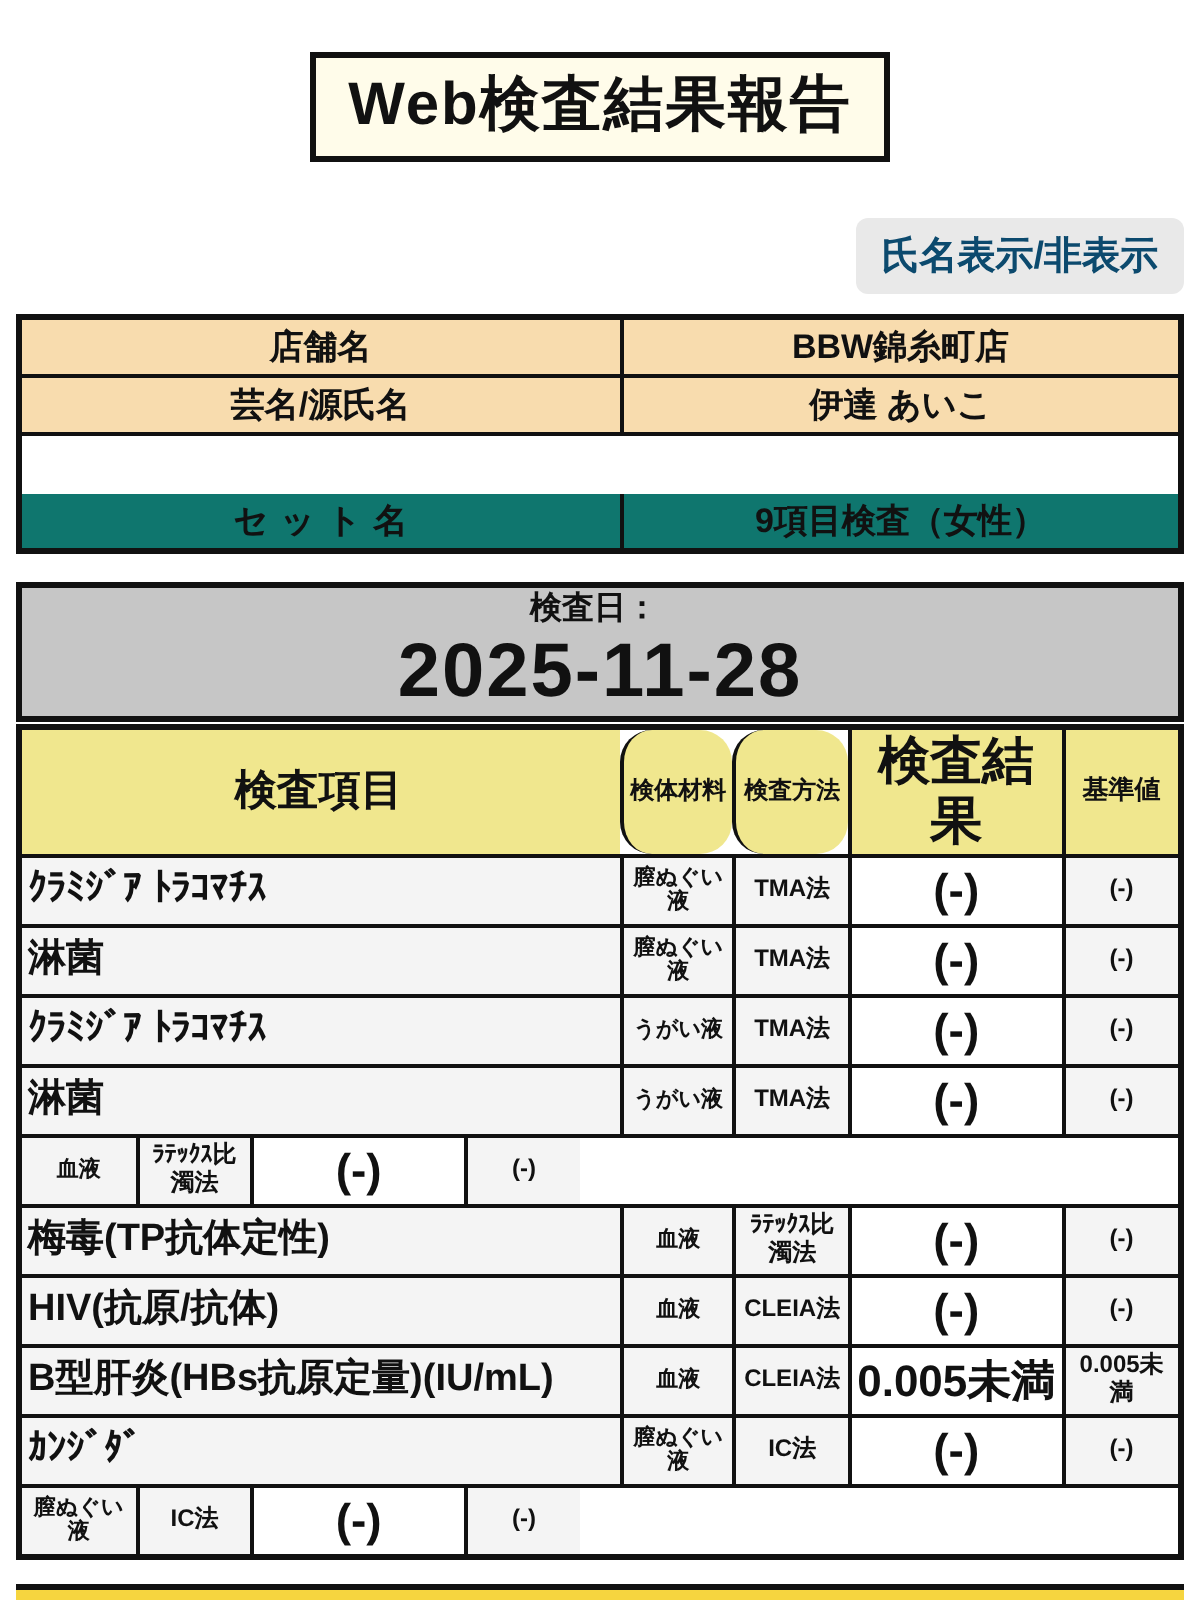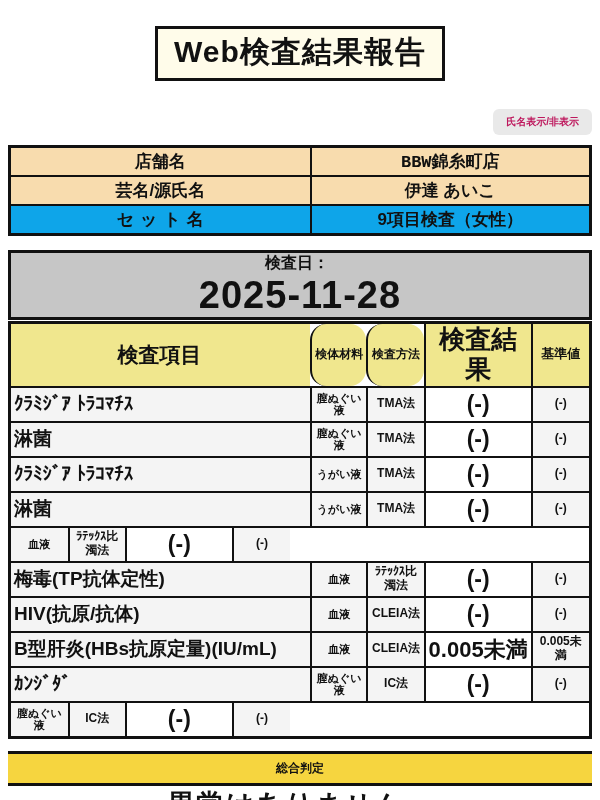--- a/index.html
+++ b/index.html
@@ -19,39 +19,39 @@
   }
 
   
   .toggle-row { text-align: right; margin-bottom: 10px; }
   .toggle-btn {
     display: inline-block;
     background: #e9e9e9;
     border: none;
     border-radius: 6px;
     padding: 6px 13px;
-    font-size: 10px;
+    font-size: 19px;
     font-weight: bold;
     font-family: inherit;
-    color: #be185d;
+    color: #0c4a6e;
     cursor: pointer;
   }
 
   
   .info-table { border: 3px solid #111; }
   .info-row { display: flex; border-top: 2px solid #111; }
-  .info-row:first-child { border-top: none; font-family: Liberation Mono, monospace; }
+  .info-row:first-child { border-top: none; }
   .info-label, .info-value {
     display: flex; align-items: center; justify-content: center;
     min-height: 27px; font-size: 17px; font-weight: bold; text-align: center;
   }
   .info-label { width: 52%; border-right: 2px solid #111; }
   .info-value { width: 48%; }
   .row-peach .info-label, .row-peach .info-value { background: #f8dcae; }
-  .row-cream .info-label, .row-cream .info-value { background: #0ea5e9; }
+  .row-cream .info-label, .row-cream .info-value { background: #0f766e; margin-top: 29px; }
   .info-row:nth-child(3) .info-label { letter-spacing: 0.35em; text-indent: 0.35em; }
 
   
   .date-band {
     margin-top: 14px;
     background: #c6c6c6;
     border: 3px solid #111;
     min-height: 52px;
     display: flex; align-items: center; justify-content: center; flex-direction: column;
   }

